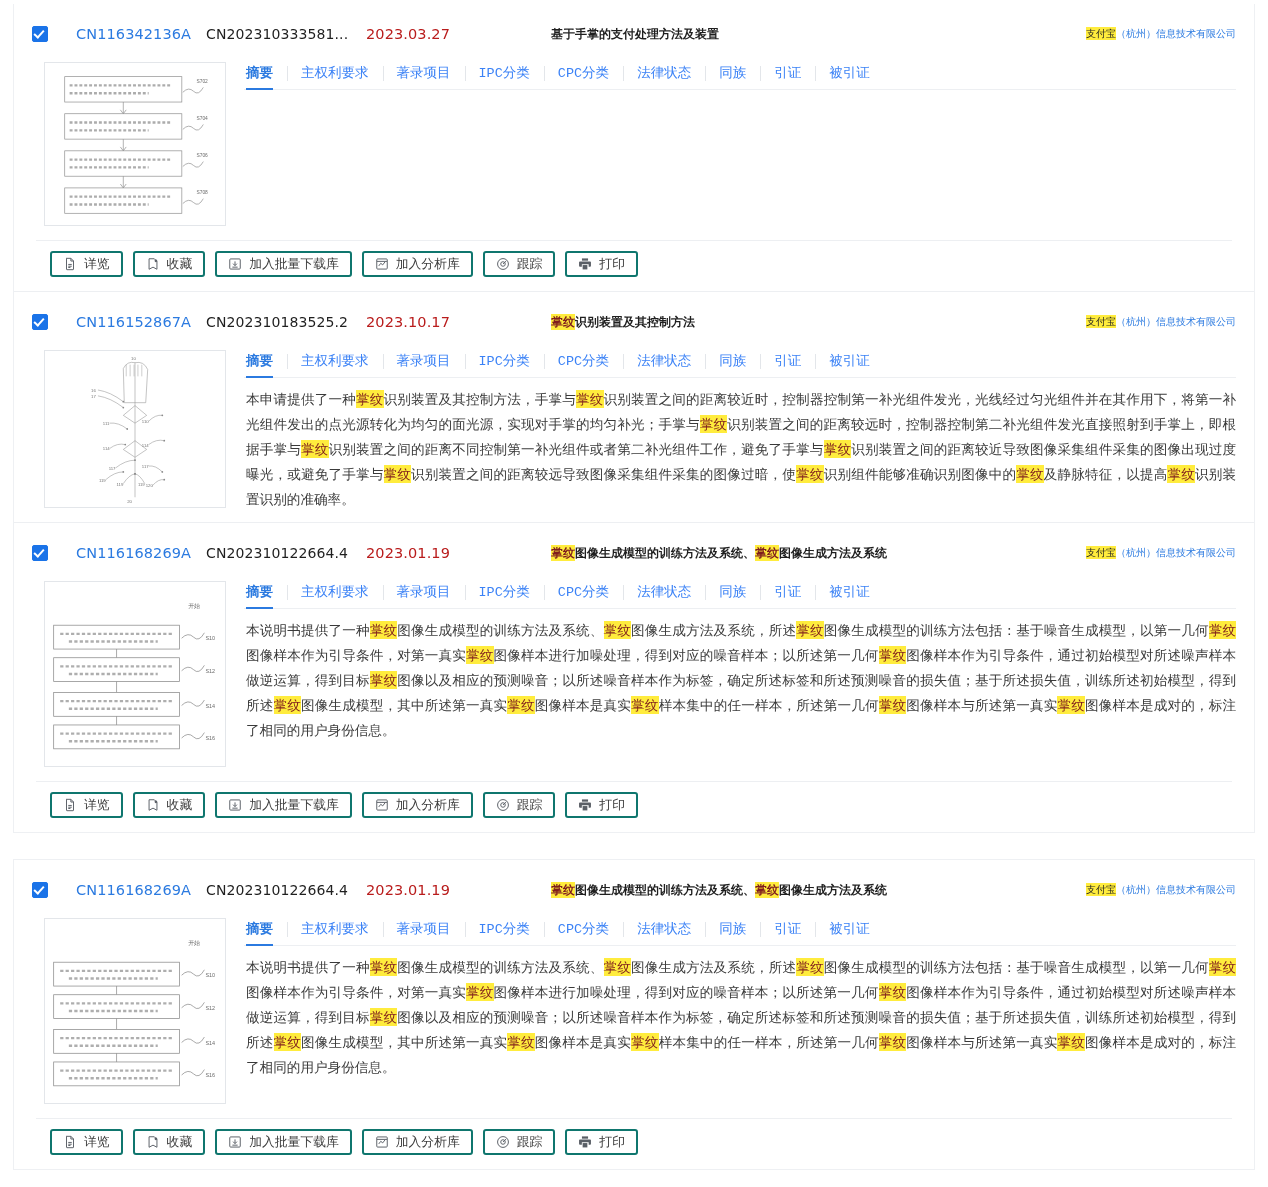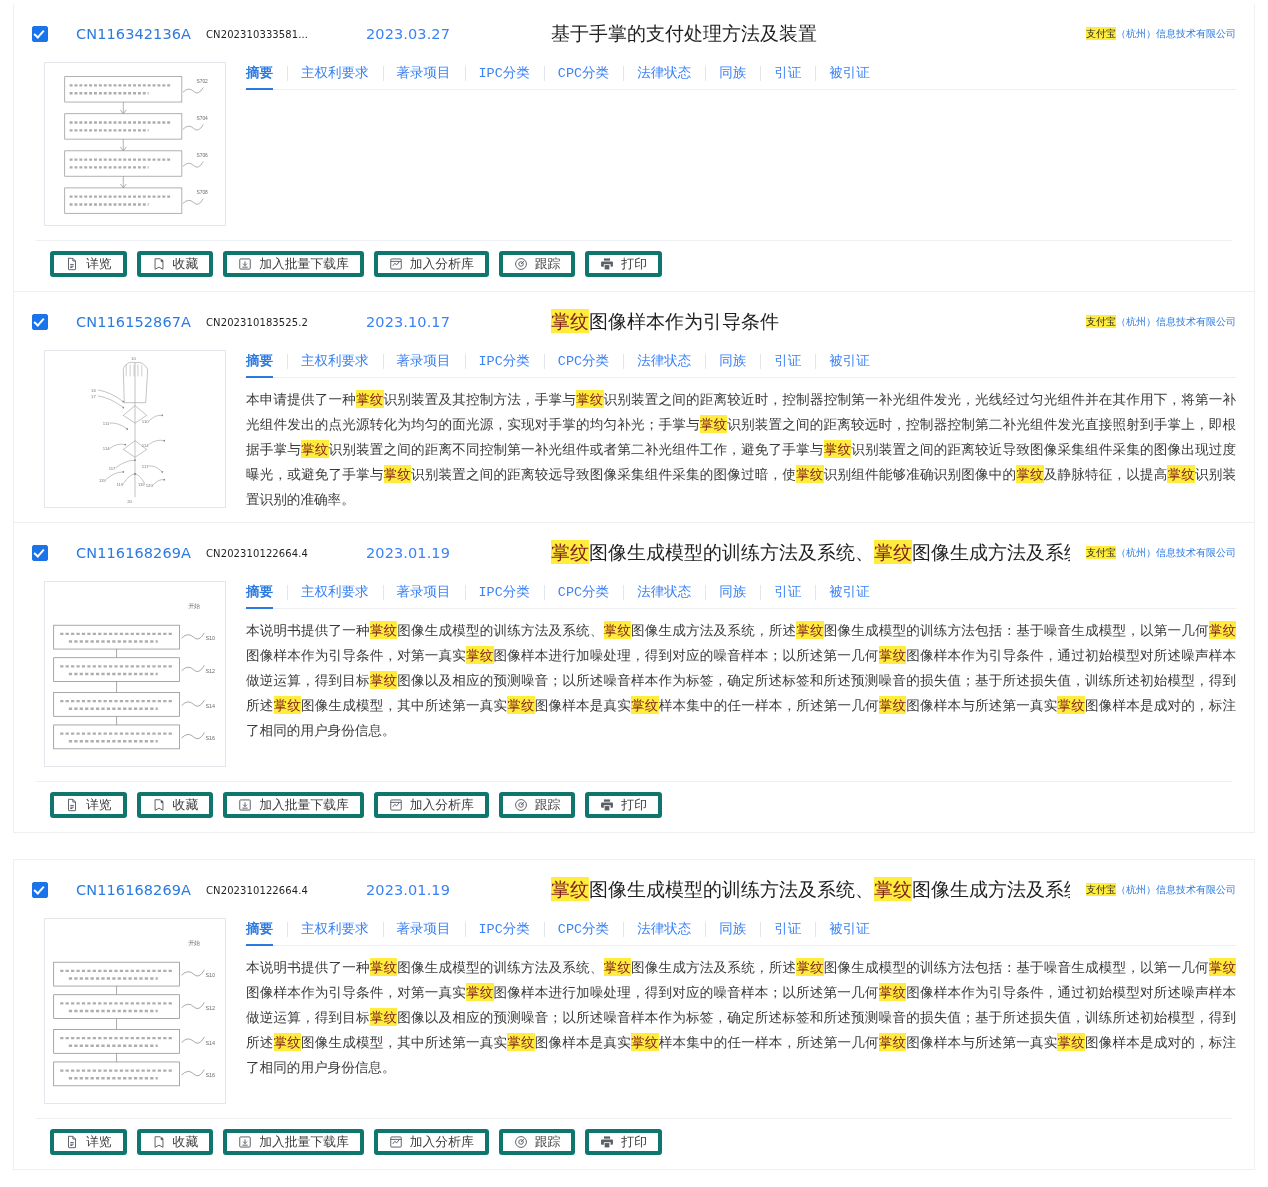--- a/index.html
+++ b/index.html
@@ -77,36 +77,36 @@
   .pubno {
     color: #2b7ae0;
     font-size: 14.5px;
     width: 130px;
     flex: 0 0 auto;
     cursor: pointer;
     letter-spacing: .1px;
   }
   .appno {
     color: #1f1f1f;
-    font-size: 10px;
+    font-size: 14px;
     width: 160px;
     flex: 0 0 auto;
     letter-spacing: .1px;
   }
   .appdate {
-    color: #3b82f6;
+    color: #b91c1c;
     font-size: 14.5px;
     width: 185px;
     flex: 0 0 auto;
     letter-spacing: .1px;
   }
   .title {
     color: #1f1f1f;
-    font-size: 19px;
-    font-weight: normal;
+    font-size: 12px;
+    font-weight: bold;
     flex: 1 1 auto;
     white-space: nowrap;
     overflow: hidden;
   }
   .assignee {
     color: #2b7ae0;
     font-size: 10px;
     flex: 0 0 auto;
     text-align: left;
     white-space: nowrap;
@@ -200,21 +200,21 @@
     padding: 10px 0 14px 14px;
     border-top: 1px solid #edeff2;
     margin: 0 4px;
   }
   .act-btn {
     display: inline-flex;
     align-items: center;
     gap: 7px;
     height: 26px;
     padding: 0 11px;
-    border: 4px solid #0f766e;
+    border: 2px solid #0f766e;
     border-radius: 3px;
     background: #fff;
     font-size: 12.8px;
     color: #3c3c3c;
     cursor: pointer;
     white-space: nowrap;
   }
   .act-btn svg { display: block; }
   .ico { width: 14px; height: 14px; flex: 0 0 auto; color: #5a5f66; }
 </style>
@@ -339,21 +339,21 @@
        </button>
         </div>
   </div>
 
   <div class="result-item">
     <div class="item-head">
       <div class="chk"></div>
       <div class="pubno">CN116152867A</div>
       <div class="appno">CN202310183525.2</div>
       <div class="appdate">2023.10.17</div>
-      <div class="title"><span class="hl">掌纹</span><span>图像样本作为引导条件</span></div>
+      <div class="title"><span class="hl">掌纹</span><span>识别装置及其控制方法</span></div>
       <div class="assignee"><span class="hl">支付宝</span><span>（杭州）信息技术有限公司</span></div>
     </div>
     <div class="item-body">
       <div class="thumb" style="height:158px">
         <svg viewBox="0 0 164 160">
               <line x1="82" y1="12" x2="82" y2="150" stroke="#9a9a9a" stroke-width="0.6"></line>
               <path d="M70 18 q4 -8 12 -6 q9 -2 13 7 l-2 34 h-22 z" fill="none" stroke="#9a9a9a" stroke-width="0.6"></path>
               <line x1="73" y1="14" x2="73" y2="26" stroke="#9a9a9a" stroke-width="0.5"></line>
               <line x1="77" y1="14" x2="77" y2="26" stroke="#9a9a9a" stroke-width="0.5"></line>
               <line x1="81" y1="14" x2="81" y2="26" stroke="#9a9a9a" stroke-width="0.5"></line>

